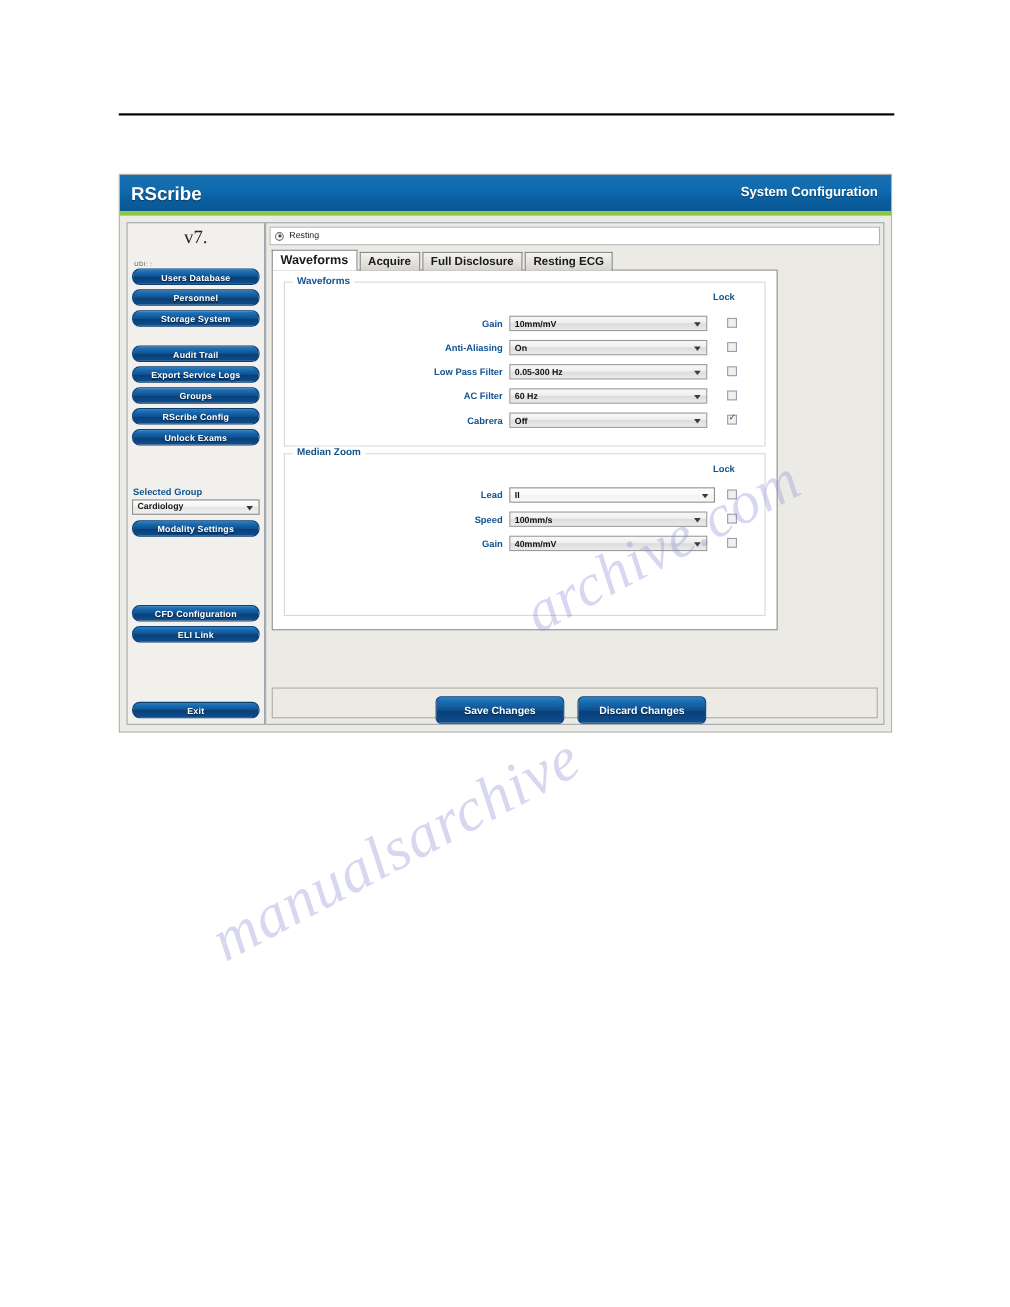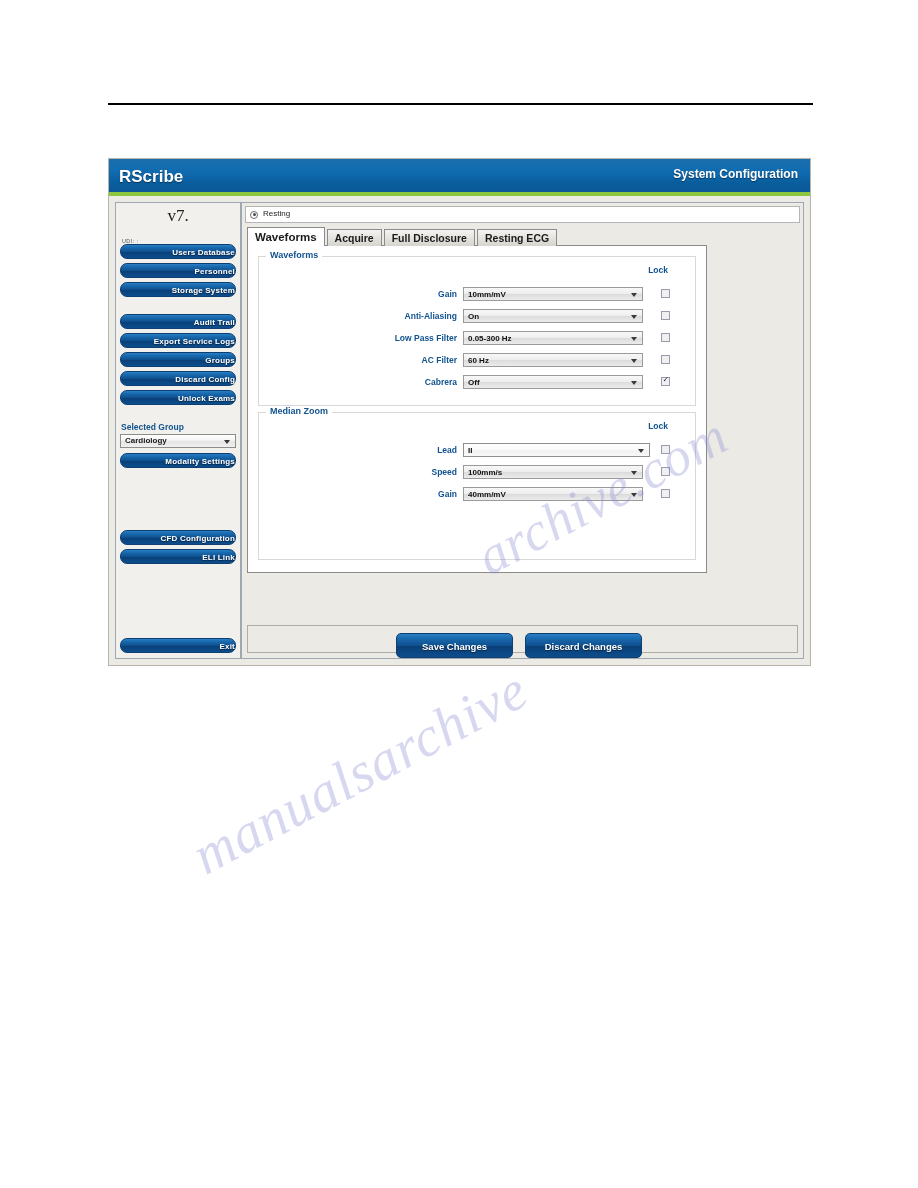--- a/index.html
+++ b/index.html
@@ -132,40 +132,41 @@
 
   .btn-stack {
     padding: 0 4px;
   }
   .nav-btn {
     display: block;
     width: 100%;
     height: 15px;
     line-height: 15px;
     margin-bottom: 4px;
-    text-align: right;
+    text-align: center;
     color: #ffffff;
     font-size: 8px;
     font-weight: bold;
     border: 1px solid #0d3f73;
     border-radius: 7px;
     background: linear-gradient(to bottom, #2a7fc4 0%, #1a6bb0 18%, #0e4f8e 52%, #0a3f77 53%, #0d4e8d 100%);
     box-sizing: border-box;
     text-shadow: 0 1px 1px rgba(0,0,0,.5);
     cursor: pointer;
     letter-spacing: .2px;
   }
   .gap-lg { height: 13px; }
 
   .group-label {
     color: #11538f;
     font-size: 8.5px;
     font-weight: bold;
     padding-left: 5px;
     margin-bottom: 2px;
+    margin-top: 20px;
   }
   .group-select {
     margin: 0 4px 5px 4px;
     height: 14px;
     background: linear-gradient(to bottom, #ffffff 0%, #f4f4f4 45%, #e4e4e4 50%, #f0f0f0 100%);
     border: 1px solid #8d8d8d;
     position: relative;
     box-sizing: border-box;
   }
   .group-select .sel-text {
@@ -440,21 +441,21 @@
       <div class="btn-stack">
         <div class="nav-btn">Users Database</div>
         <div class="nav-btn">Personnel</div>
         <div class="nav-btn">Storage System</div>
 
         <div class="gap-lg"></div>
 
         <div class="nav-btn">Audit Trail</div>
         <div class="nav-btn">Export Service Logs</div>
         <div class="nav-btn">Groups</div>
-        <div class="nav-btn">Discard Config</div>
+        <div class="nav-btn">RScribe Config</div>
         <div class="nav-btn">Unlock Exams</div>
 
         <div class="gap-lg"></div>
       </div>
 
       <div class="group-label">Selected Group</div>
       <div class="group-select">
         <span class="sel-text">Cardiology</span>
         <span class="sel-arrow"></span>
       </div>

